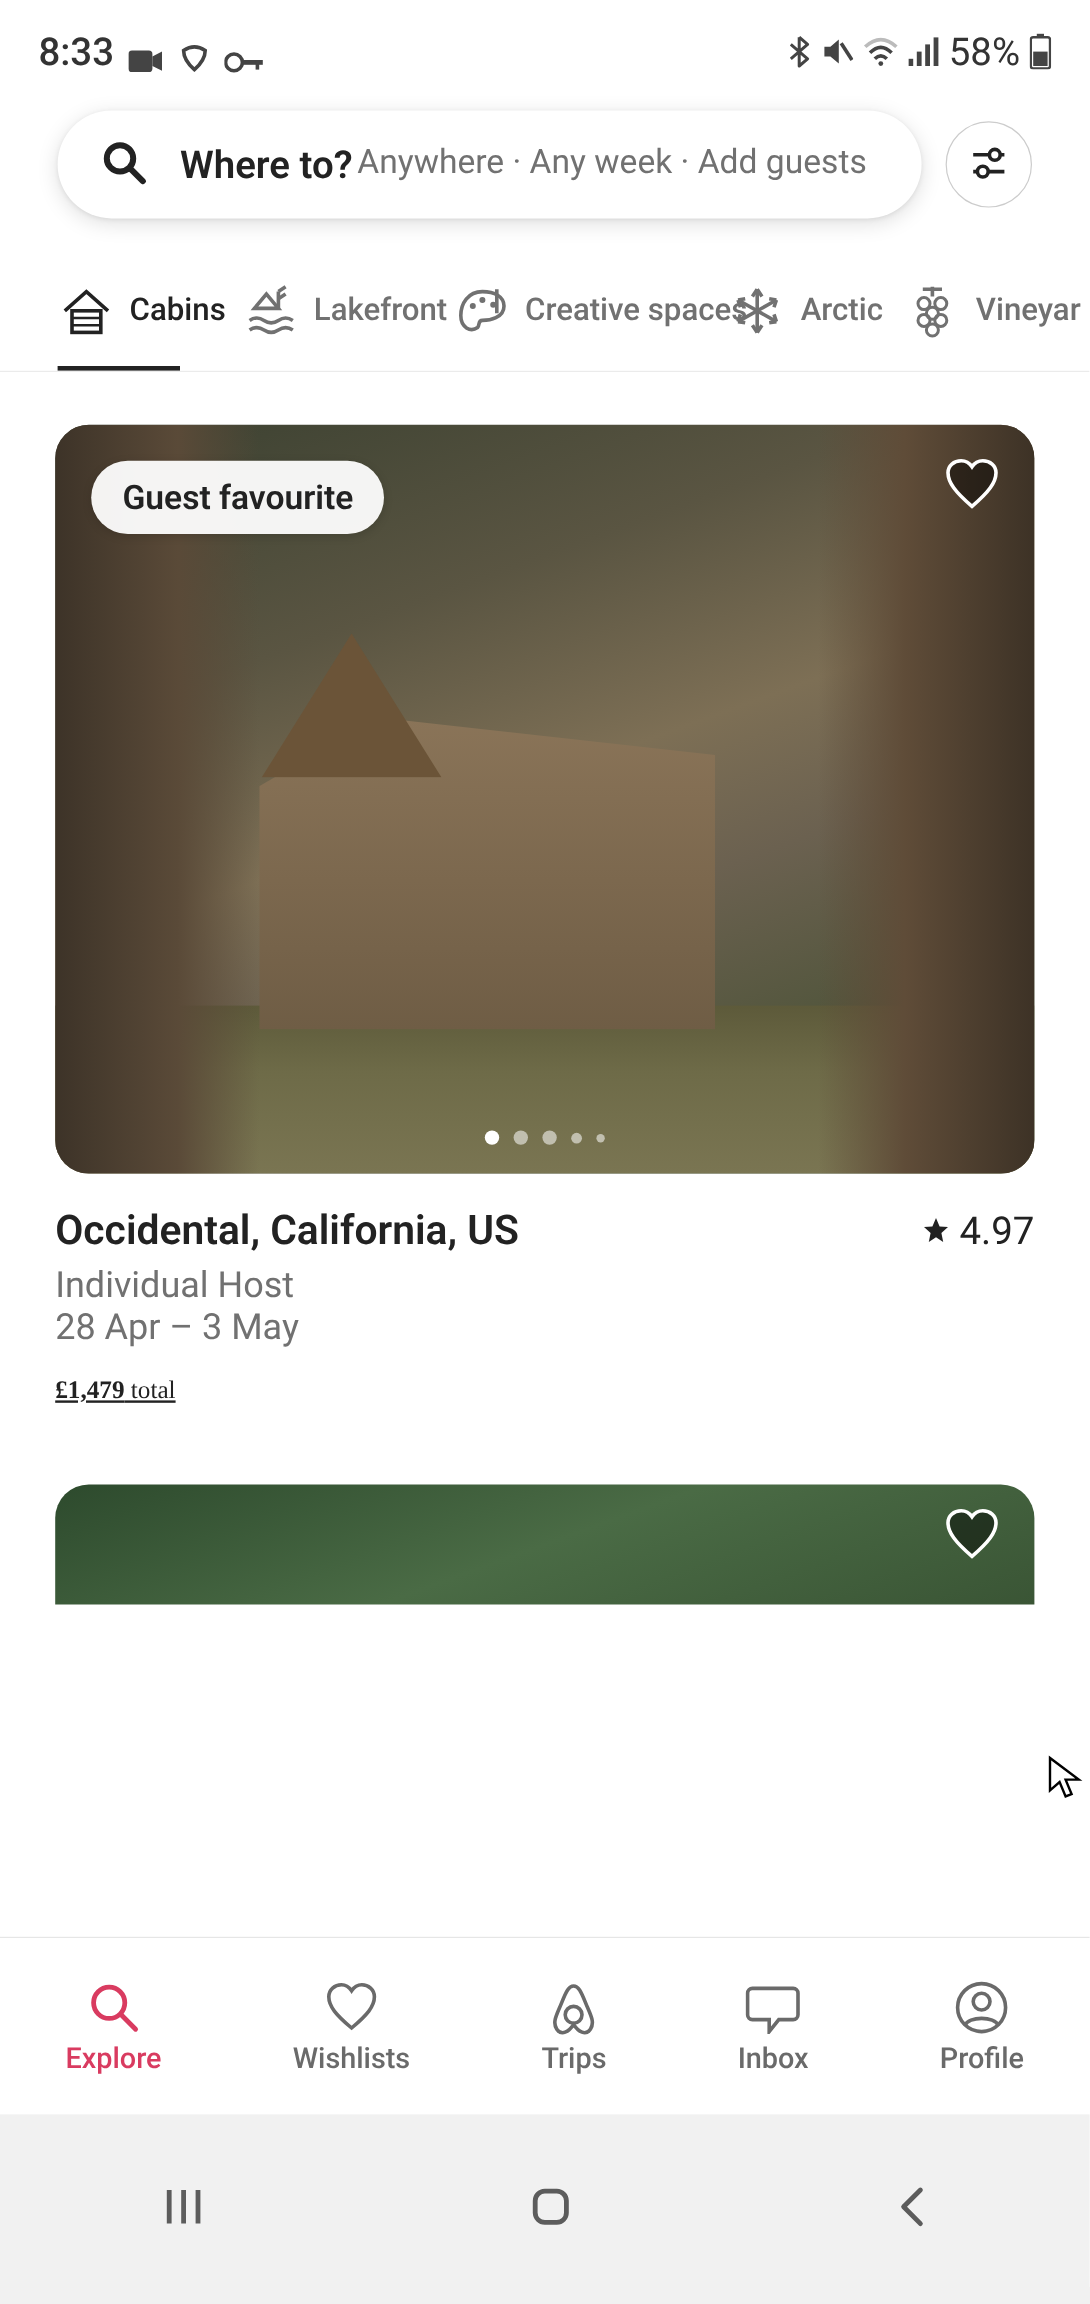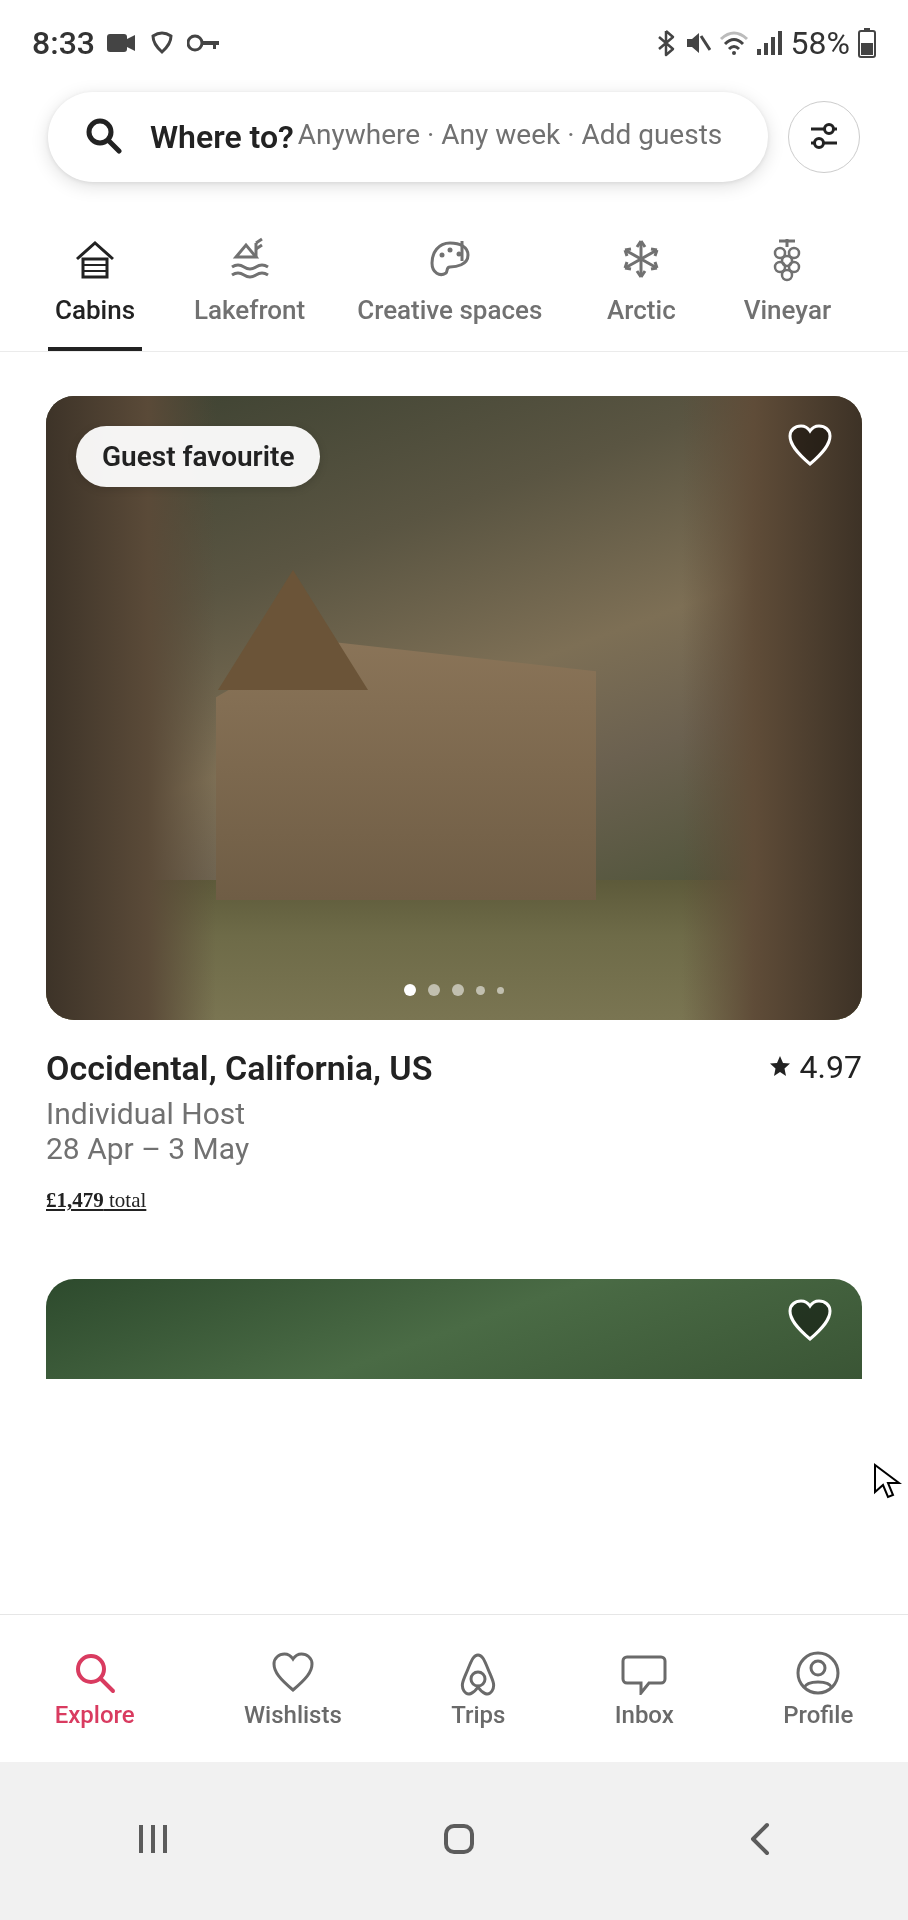--- a/index.html
+++ b/index.html
@@ -1,34 +1,34 @@
 <!DOCTYPE html>
 <html><head>
 <meta charset="utf-8">
 <style>
   * { box-sizing: border-box; margin: 0; padding: 0; }
   html, body { width: 908px; height: 1920px; font-family: -apple-system, BlinkMacSystemFont, 'Segoe UI', Roboto, sans-serif; overflow: hidden; background: #fff; }
   
   
   .status-bar { display: flex; justify-content: space-between; align-items: center; padding: 24px 32px 18px; font-size: 32px; color: #333; }
-  .status-left { display: flex; align-items: center; gap: 12px; font-weight: 500; }
+  .status-left { display: flex; align-items: flex-end; gap: 12px; font-weight: 500; }
   .status-right { display: flex; align-items: center; gap: 8px; }
   .status-icon { display: inline-flex; align-items: center; }
 
   
   .search-area { display: flex; align-items: center; gap: 20px; padding: 12px 48px 24px; border-bottom: 1px solid transparent; }
   .search-pill { flex: 1; display: flex; align-items: center; gap: 28px; background: #fff; border-radius: 60px; padding: 24px 36px; box-shadow: 0 4px 18px rgba(0,0,0,0.13), 0 1px 4px rgba(0,0,0,0.08); }
   .search-text { display: flex; flex-direction: row; gap: 4px; }
   .search-title { font-size: 32px; font-weight: 600; color: #222; }
   .search-sub { font-size: 28px; color: #717171; }
   .filter-btn { width: 72px; height: 72px; border-radius: 50%; border: 1.5px solid #ccc; background: #fff; display: flex; align-items: center; justify-content: center; }
   
   
   .categories { display: flex; gap: 52px; padding: 28px 48px 0; overflow: hidden; border-bottom: 1px solid #ebebeb; }
-  .cat { display: flex; flex-direction: column; align-items: center; gap: 12px; padding-bottom: 26px; color: #717171; position: relative; min-width: 94px; }
+  .cat { display: flex; align-items: center; gap: 12px; padding-bottom: 26px; color: #717171; position: relative; min-width: 94px; }
   .cat.active { color: #222; }
   .cat.active::after { content:''; position:absolute; bottom:0; left:0; right:0; height:4px; background:#222; }
   .cat-icon { height: 48px; display:flex; align-items:center; justify-content:center; }
   .cat-label { font-size: 26px; font-weight: 500; white-space: nowrap; }
 
   
   .feed { padding: 44px 46px 0; }
   .card-photo { position: relative; width: 100%; height: 624px; border-radius: 28px; overflow: hidden; background: linear-gradient(160deg,#3a4030 0%, #5a5542 28%, #7d6f55 48%, #6b6150 62%, #4a5236 85%); }
   .photo-layer { position:absolute; inset:0; }
   .tree-left { position:absolute; left:0; top:0; width:170px; height:100%; background:linear-gradient(90deg,#3d3328,#5a4a38 60%,transparent); }
@@ -38,21 +38,21 @@
   .ground { position:absolute; bottom:0; left:0; right:0; height:140px; background:linear-gradient(180deg,#5d5a3a,#6e6b48 40%,#7a7552); }
   .badge { position:absolute; top:30px; left:30px; background:rgba(255,255,255,0.94); padding:14px 26px; border-radius:40px; font-size:28px; font-weight:600; color:#222; box-shadow:0 2px 8px rgba(0,0,0,0.15); }
   .heart { position:absolute; top:28px; right:28px; }
   .pager { position:absolute; bottom:24px; left:50%; transform:translateX(-50%); display:flex; gap:12px; }
   .dot { width:12px; height:12px; border-radius:50%; background:rgba(255,255,255,0.55); }
   .dot.active { background:#fff; }
   .dot.tiny { width:9px; height:9px; margin-top:1.5px; }
   .dot.tinier { width:7px; height:7px; margin-top:2.5px; }
 
   .card-info { padding-top: 28px; }
-  .title-row { display:flex; justify-content:space-between; align-items:flex-start; }
+  .title-row { display:flex; justify-content:space-between; align-items:center; }
   .listing-title { font-size:34px; font-weight:600; color:#222; }
   .rating { display:flex; align-items:center; gap:8px; font-size:32px; color:#222; }
   .listing-sub { font-size:30px; color:#717171; margin-top:8px; }
   .listing-dates { font-size:30px; color:#717171; margin-top:0; }
   .listing-price { font-size:21px; color:#222; margin-top:22px; text-decoration:underline;font-family:Liberation Serif, serif; }
   .listing-price .amt { font-weight:600; }
 
   .card2 { margin-top:66px; position:relative; width:100%; height:100px; border-radius:28px 28px 0 0; overflow:hidden; background:linear-gradient(160deg,#2d4a2d,#4a6b45,#3a5535); }
   .card2 .heart { top:20px; right:28px;}
   

